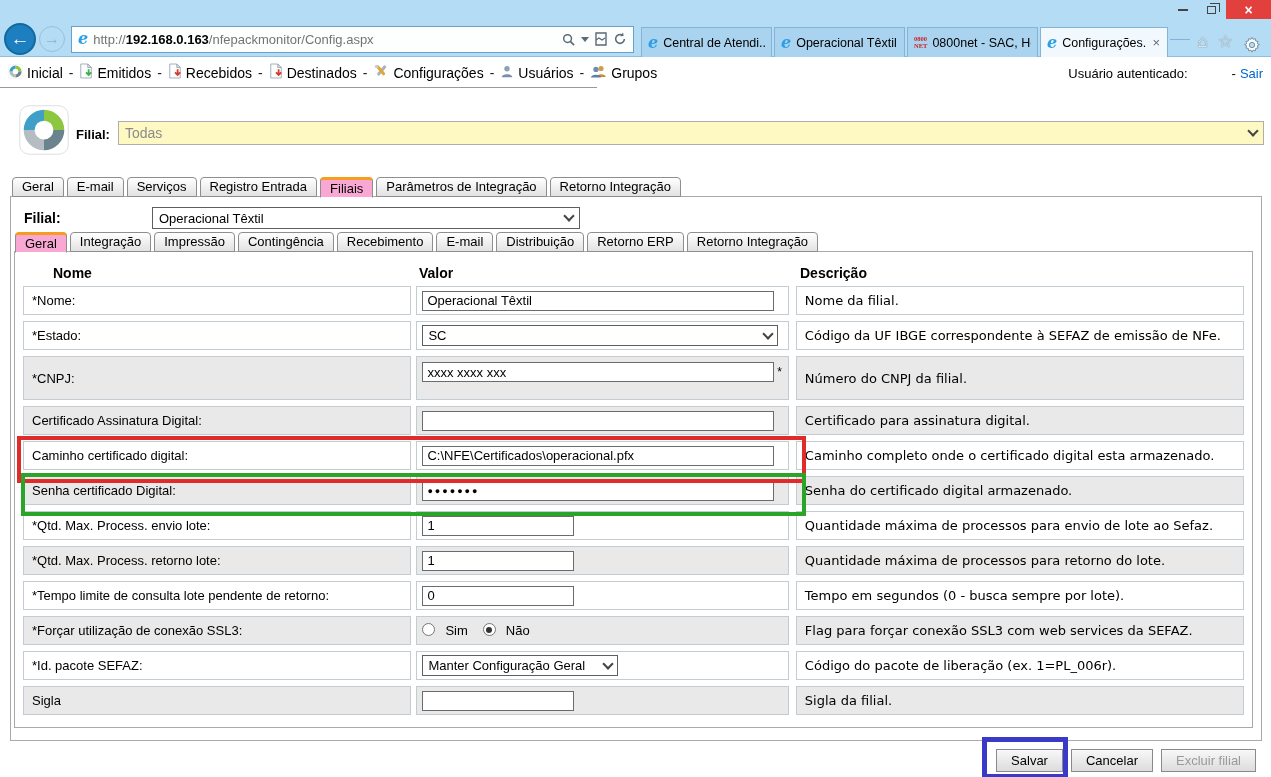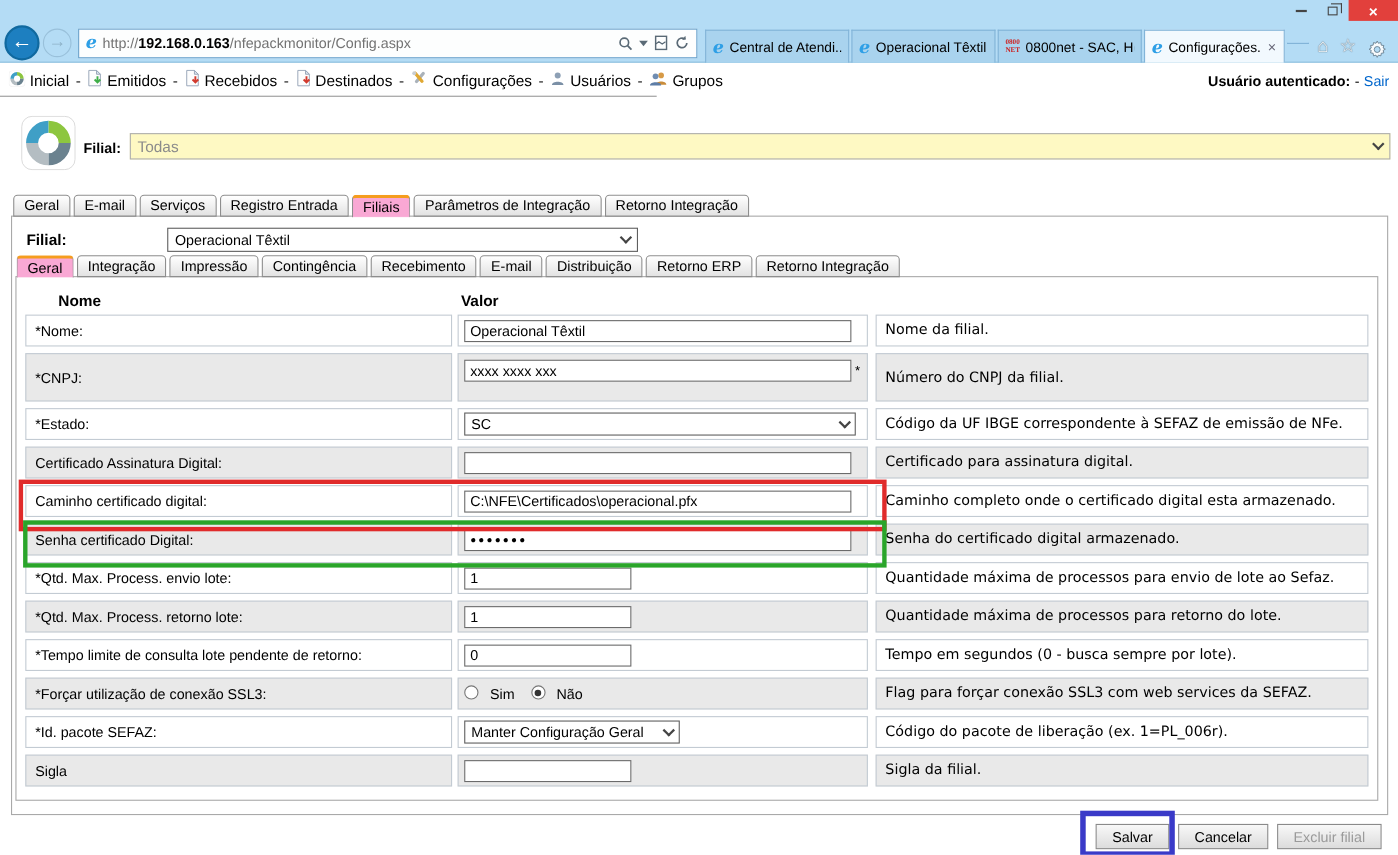--- a/index.html
+++ b/index.html
@@ -35,21 +35,21 @@
   .fav-0800{display:flex;flex-direction:column;line-height:1;color:#c22;font-weight:bold;font-size:6.5px;font-family:Liberation Serif, serif}
   .chrome-right{margin-left:auto;display:flex;align-items:center;gap:10px;padding-right:10px;align-self:flex-end;height:30px}
   .chrome-icn{font-size:17px;color:#f8fbfd;text-shadow:0 0 1px #5b7283,0 0 1px #5b7283;line-height:30px}
 
   
   .menu{position:absolute;left:0;top:58px;width:1271px;height:30px;display:flex;align-items:center;font-size:14px}
   .menu-left{display:flex;align-items:center;padding-left:8px;border-bottom:1px solid #9a9a9a;height:100%;width:597px}
   .mi{display:flex;align-items:center;gap:4px;cursor:pointer}
   .msep{margin:0 6px;color:#222}
   .menu-right{margin-left:auto;display:flex;align-items:center;padding-right:8px;font-size:13px;gap:4px}
-  .auth-lbl{font-weight:bold;}
+  .auth-lbl{font-weight:normal;margin-right:40px}
   a.sair{color:#0066cc;cursor:pointer}
 
   
   .logo{position:absolute;left:19px;top:105px}
   .fbar-label{position:absolute;left:76px;top:127px;font-weight:bold;font-size:13px}
   .fbar-select{position:absolute;left:118px;top:121px;width:1146px;height:24px;border:1px solid #aeaeae;background:#fef9c3;display:flex;align-items:center;padding:0 6px;color:#8b8b8b;font-size:14px}
   .chev{width:8px;height:8px;border-right:2px solid #444;border-bottom:2px solid #444;transform:rotate(45deg);margin-left:auto;margin-top:-4px;flex:none}
 
   
   .tabstrip{position:absolute;display:flex;align-items:flex-end;z-index:6}
@@ -290,46 +290,47 @@
     <div class="ptab">E-mail</div>
     <div class="ptab">Distribuição</div>
     <div class="ptab">Retorno ERP</div>
     <div class="ptab">Retorno Integração</div>
   </div>
 
 <div class="inner-panel">
   <div class="thead">
     <span class="h1">Nome</span>
     <span class="h2">Valor</span>
+    <span class="h3">Descrição</span>
   </div>
   <div>
       <div class="row white">
         <div class="cell c1">*Nome:</div>
         <div class="cell c2">
           <input class="ti w-wide" value="Operacional Têxtil" style="">
         </div>
         <div class="cell c3">Nome da filial.</div>
-      </div>
-      <div class="row gray tall">
-        <div class="cell c1">*CNPJ:</div>
-        <div class="cell c2">
-          <input class="ti w-wide" value="xxxx xxxx xxx" style="">
-          <span class="req">*</span>
-        </div>
-        <div class="cell c3">Número do CNPJ da filial.</div>
       </div>
       <div class="row white">
         <div class="cell c1">*Estado:</div>
         <div class="cell c2">
           <div class="fake-select s-wide">
             <span>SC</span>
             <span class="chev"></span>
           </div>
         </div>
         <div class="cell c3">Código da UF IBGE correspondente à SEFAZ de emissão de NFe.</div>
+      </div>
+      <div class="row gray tall">
+        <div class="cell c1">*CNPJ:</div>
+        <div class="cell c2">
+          <input class="ti w-wide" value="xxxx xxxx xxx" style="">
+          <span class="req">*</span>
+        </div>
+        <div class="cell c3">Número do CNPJ da filial.</div>
       </div>
       <div class="row gray">
         <div class="cell c1">Certificado Assinatura Digital:</div>
         <div class="cell c2">
           <input class="ti w-wide" style="">
         </div>
         <div class="cell c3">Certificado para assinatura digital.</div>
       </div>
       <div class="row white hl hl-red">
         <div class="cell c1">Caminho certificado digital:</div>

